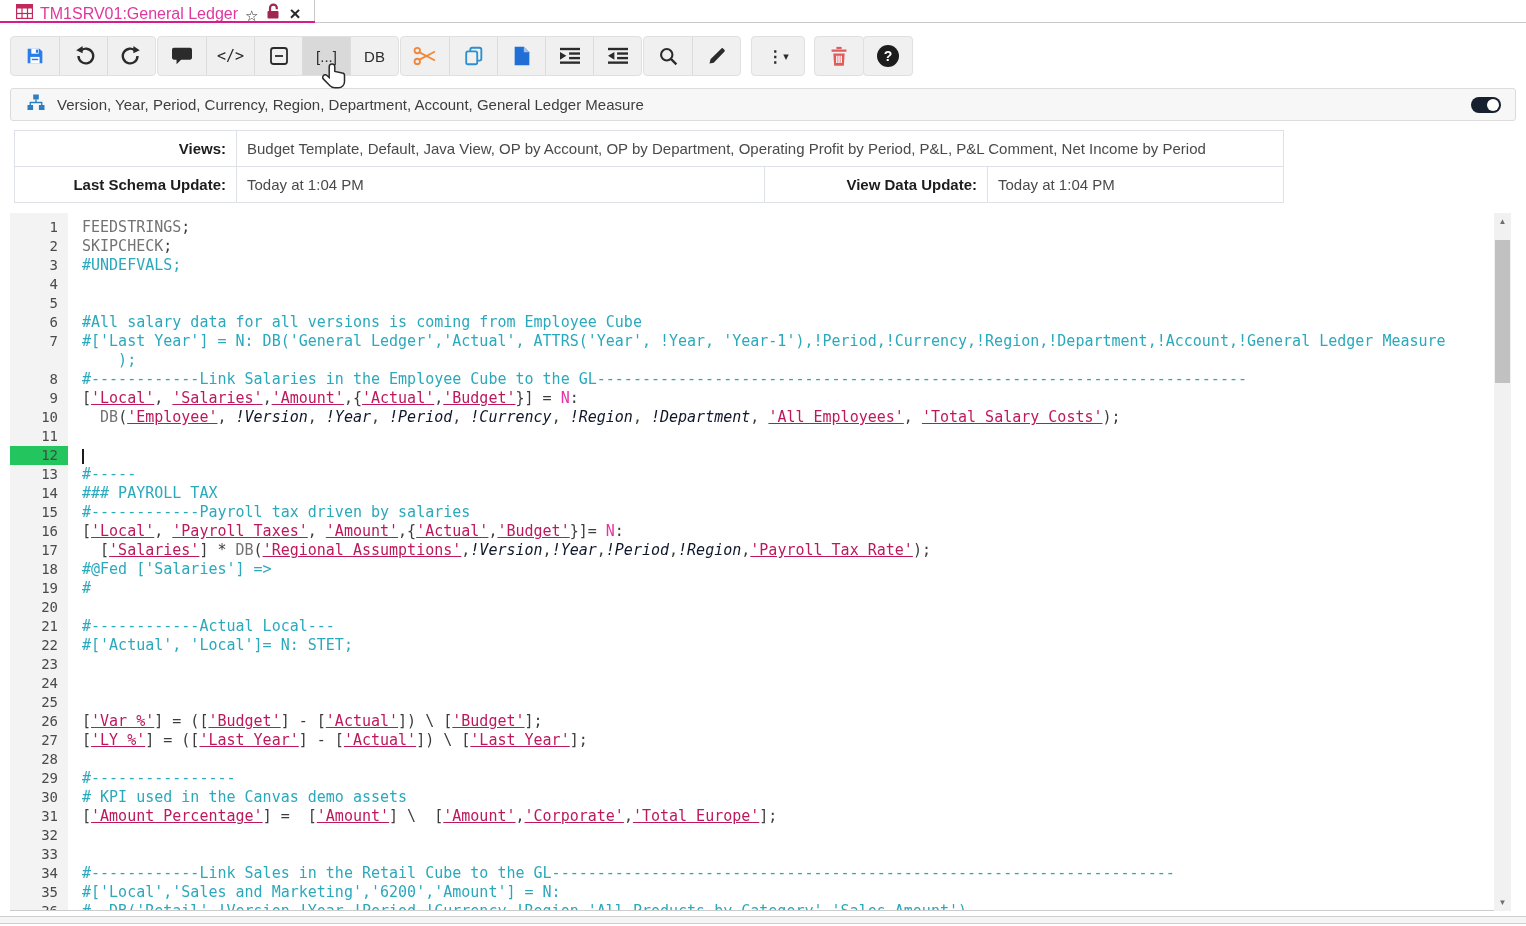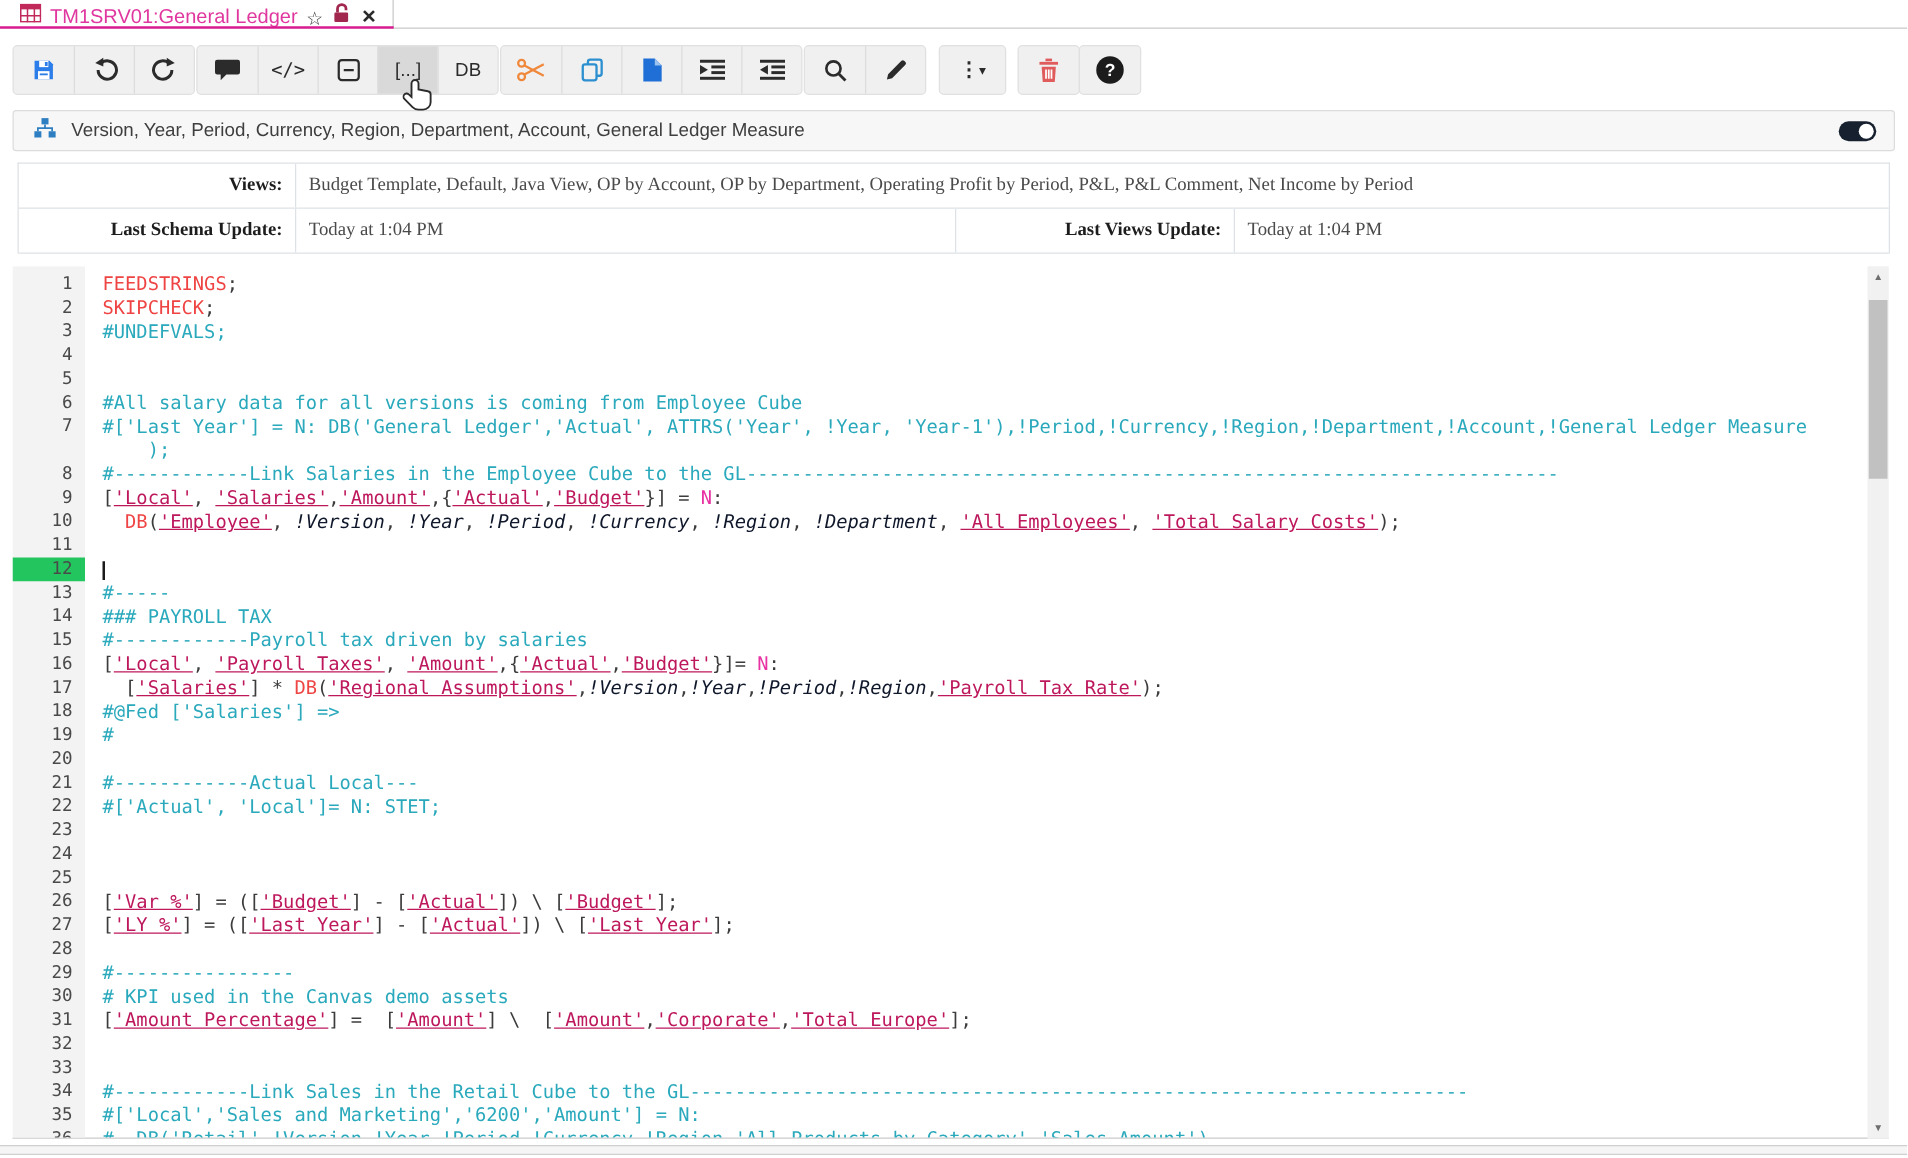--- a/index.html
+++ b/index.html
@@ -50,22 +50,22 @@
     background:#f7f7f7; border:1px solid #dcdcdc; border-radius:3px;
     display:flex; align-items:center; padding:0 14px 0 16px;
   }
   .dimbar-text { margin-left:12px; font-size:15px; color:#3e3e3e; }
   .toggle {
     margin-left:auto; width:30px; height:16px; border-radius:9px; background:#17202e; position:relative; cursor:pointer;
   }
   .toggle .knob { position:absolute; right:2px; top:2px; width:12px; height:12px; border-radius:50%; background:#fff; }
   
   .infotable {
-    position:absolute; left:14px; top:130px; width:1498px;
-    border:1px solid #dee2e6; border-bottom:none; font-size:15px;font-family:Liberation Serif, serif;
+    position:absolute; left:14px; top:130px; width:1270px;
+    border:1px solid #dee2e6; border-bottom:none; font-size:15px;
   }
   .irow { display:grid; height:36px; border-bottom:1px solid #dee2e6; }
   .irow.r1 { grid-template-columns:222px 1fr; }
   .irow.r2 { grid-template-columns:222px 528px 223px 1fr; }
   .icell { display:flex; align-items:center; padding:0 10px; border-right:1px solid #dee2e6; overflow:hidden; white-space:nowrap; }
   .icell:last-child { border-right:none; }
   .icell.lab { justify-content:flex-end; font-weight:bold; color:#1d1d1d; }
   .icell.val { color:#4a4a4a; }
   
   .editor {
@@ -78,21 +78,21 @@
   .line { display:flex; align-items:flex-start; min-height:19px; }
   .gut {
     flex:0 0 58px; text-align:right; padding-right:10px; color:#4a4a4a; font-size:14px;
     position:relative; z-index:2;
   }
   .gut.activegut { background:#22c55e; }
   .code { white-space:pre; padding-left:14px; position:relative; z-index:1; }
   .tk-p { color:#3c3c3c; }
   .tk-c { color:#2aa9bc; }
   .tk-s { color:#be185d;text-decoration:underline; }
-  .tk-r { color:#ef4444; }
+  .tk-r { color:#737373; }
   .tk-b { color:#0f172a; font-style:italic; }
   .tk-k { color:#e831a2; }
   .caret { display:inline-block; width:2px; height:15px; background:#1b1b1b; vertical-align:text-bottom; }
   
   .vscroll { position:absolute; left:1494px; top:213px; width:17px; height:698px; background:#f1f1f1; }
   .vs-arrow { position:absolute; left:0; width:17px; height:17px; display:flex; align-items:center; justify-content:center; color:#6e6e6e; font-size:8px; }
   .vs-up { top:0; }
   .vs-down { bottom:0; }
   .vs-thumb { position:absolute; left:1px; top:27px; width:15px; height:143px; background:#c1c1c1; }
   .hscroll { position:absolute; left:0; top:916px; width:1526px; height:8px; background:#f5f5f5; border-top:1px solid #cfcfcf; border-bottom:1px solid #cfcfcf; }
@@ -305,21 +305,21 @@
   </div>
 
   <div class="infotable">
     <div class="irow r1">
       <div class="icell lab">Views:</div>
       <div class="icell val">Budget Template, Default, Java View, OP by Account, OP by Department, Operating Profit by Period, P&amp;L, P&amp;L Comment, Net Income by Period</div>
     </div>
     <div class="irow r2">
       <div class="icell lab">Last Schema Update:</div>
       <div class="icell val">Today at 1:04 PM</div>
-      <div class="icell lab">Last Views Update:</div>
+      <div class="icell lab">View Data Update:</div>
       <div class="icell val">Today at 1:04 PM</div>
     </div>
   </div>
 
   <div class="editor">
     <div class="gutter-bg"></div>
     <div class="codearea">
         <div class="line">
           <span class="gut">1</span>
           <div class="code"><span class="tk-r">FEEDSTRINGS</span><span class="tk-p">;</span></div>

